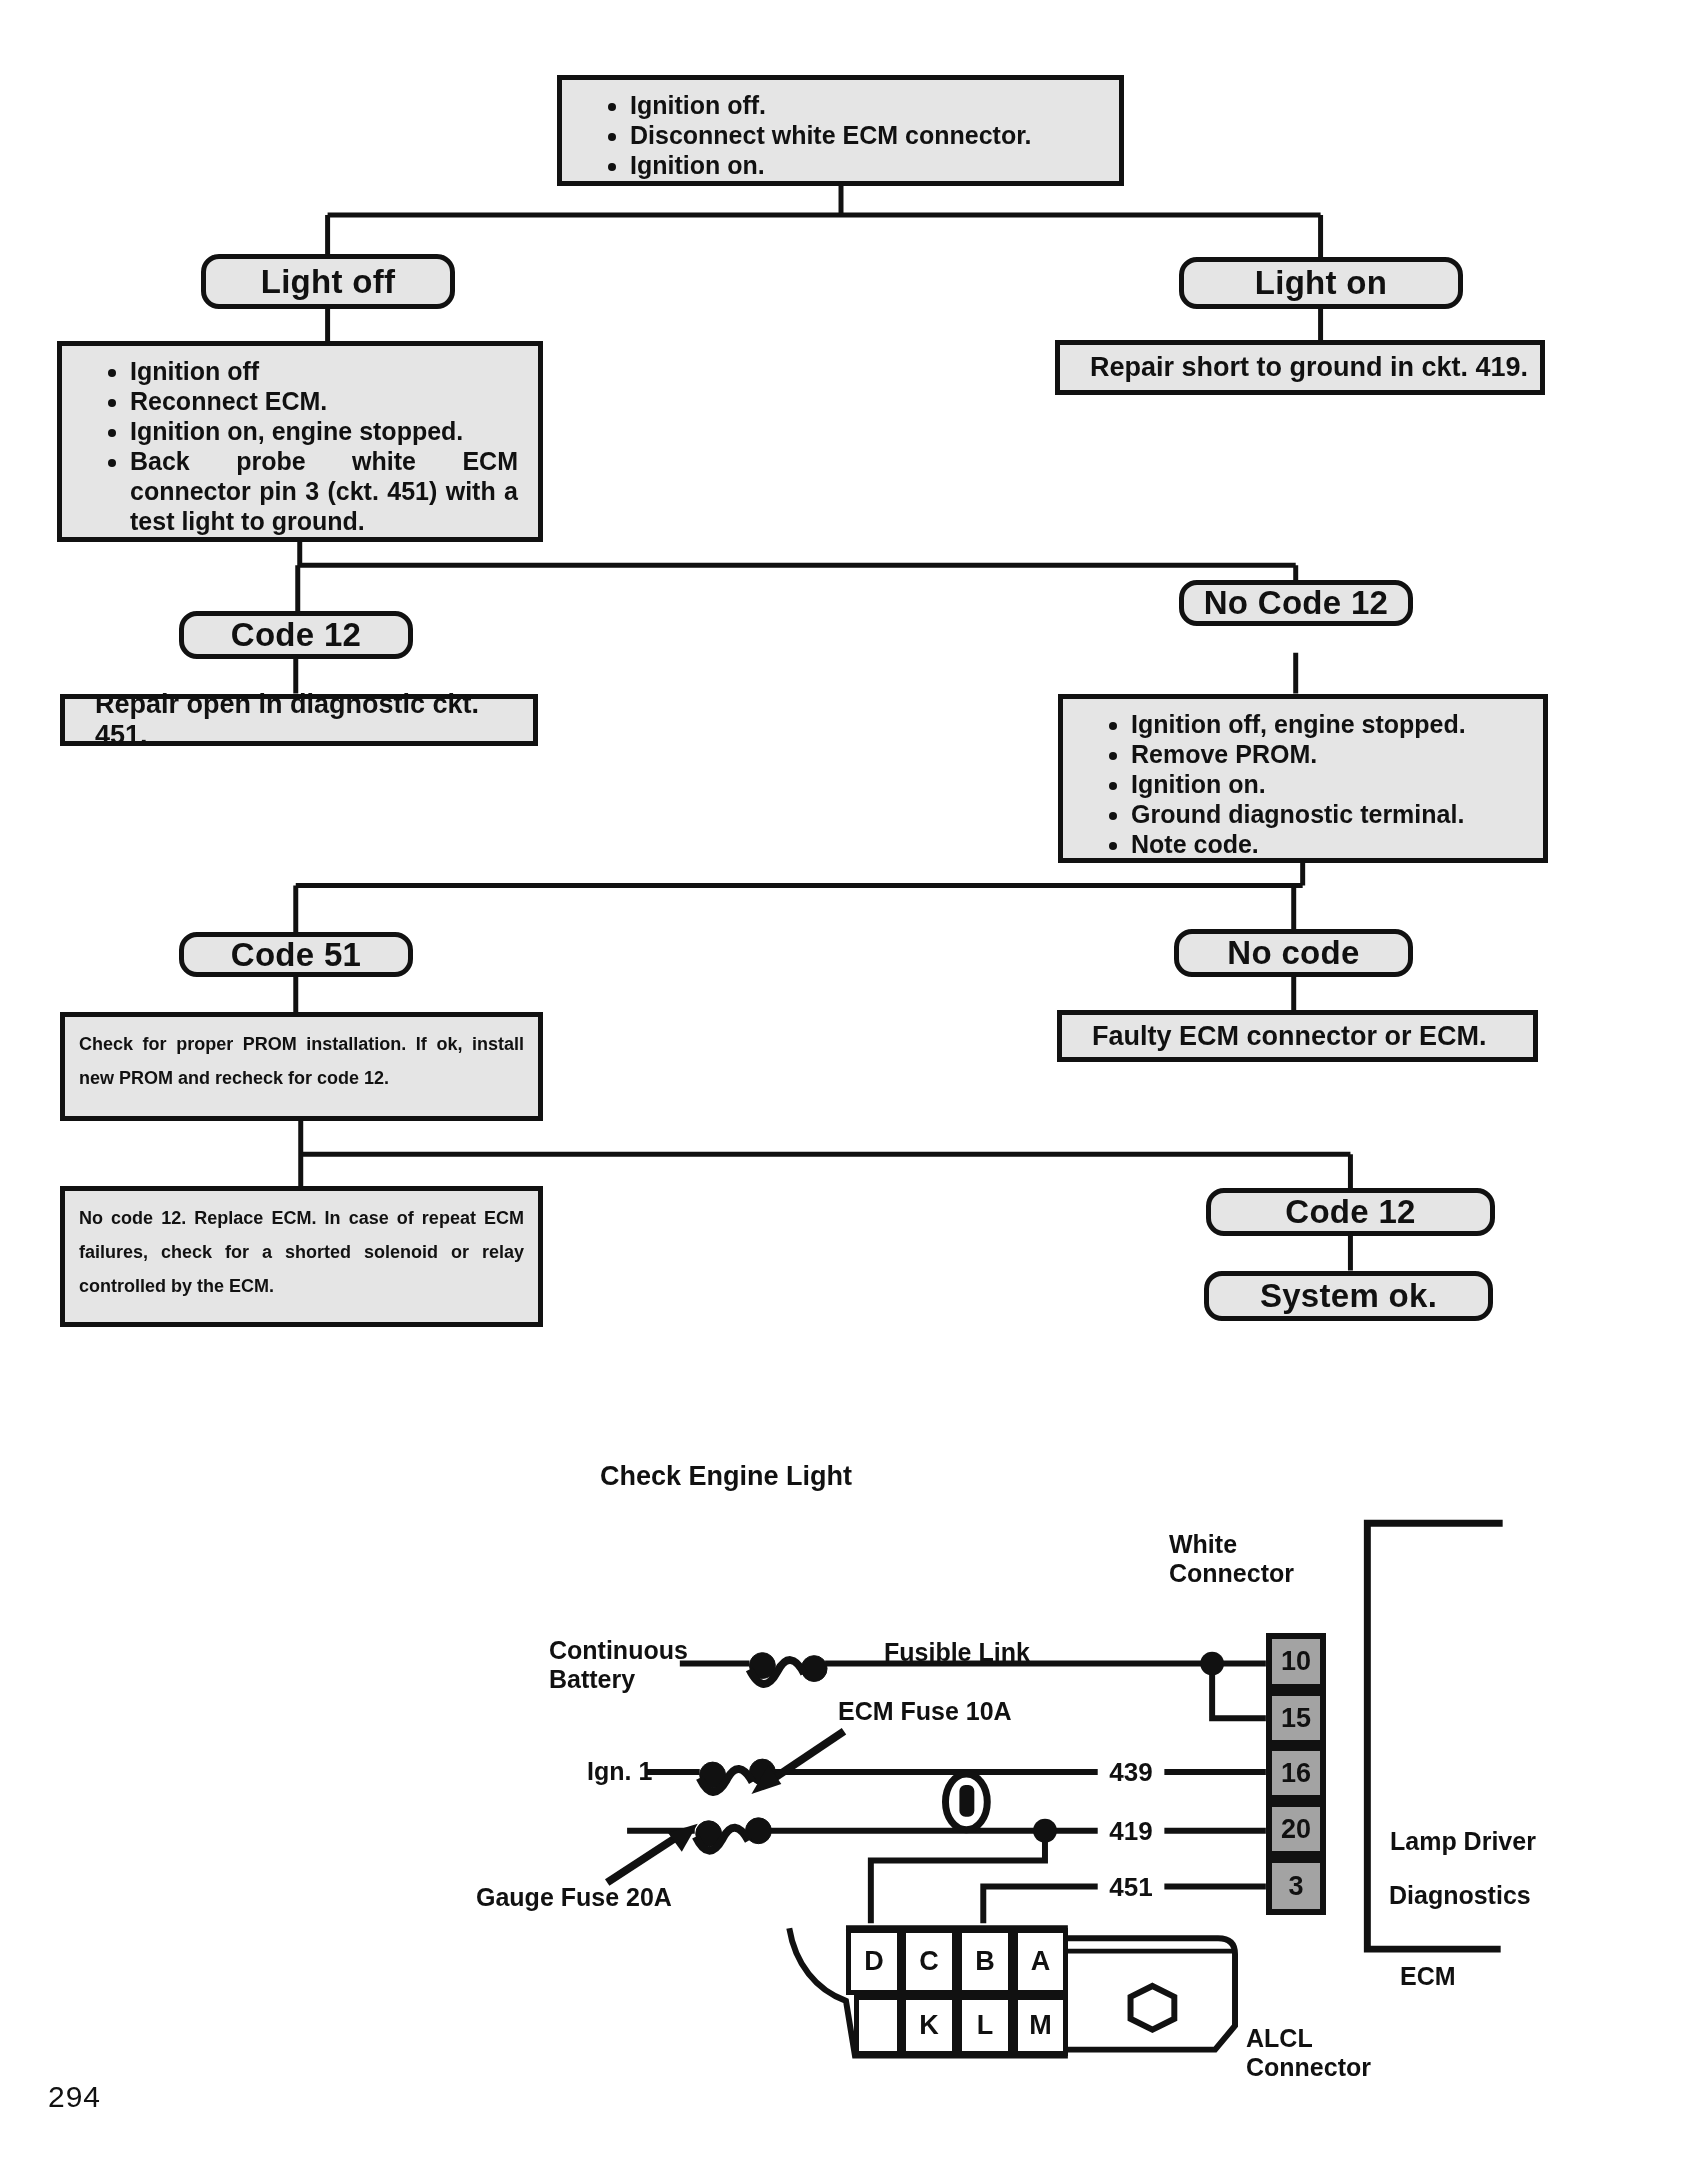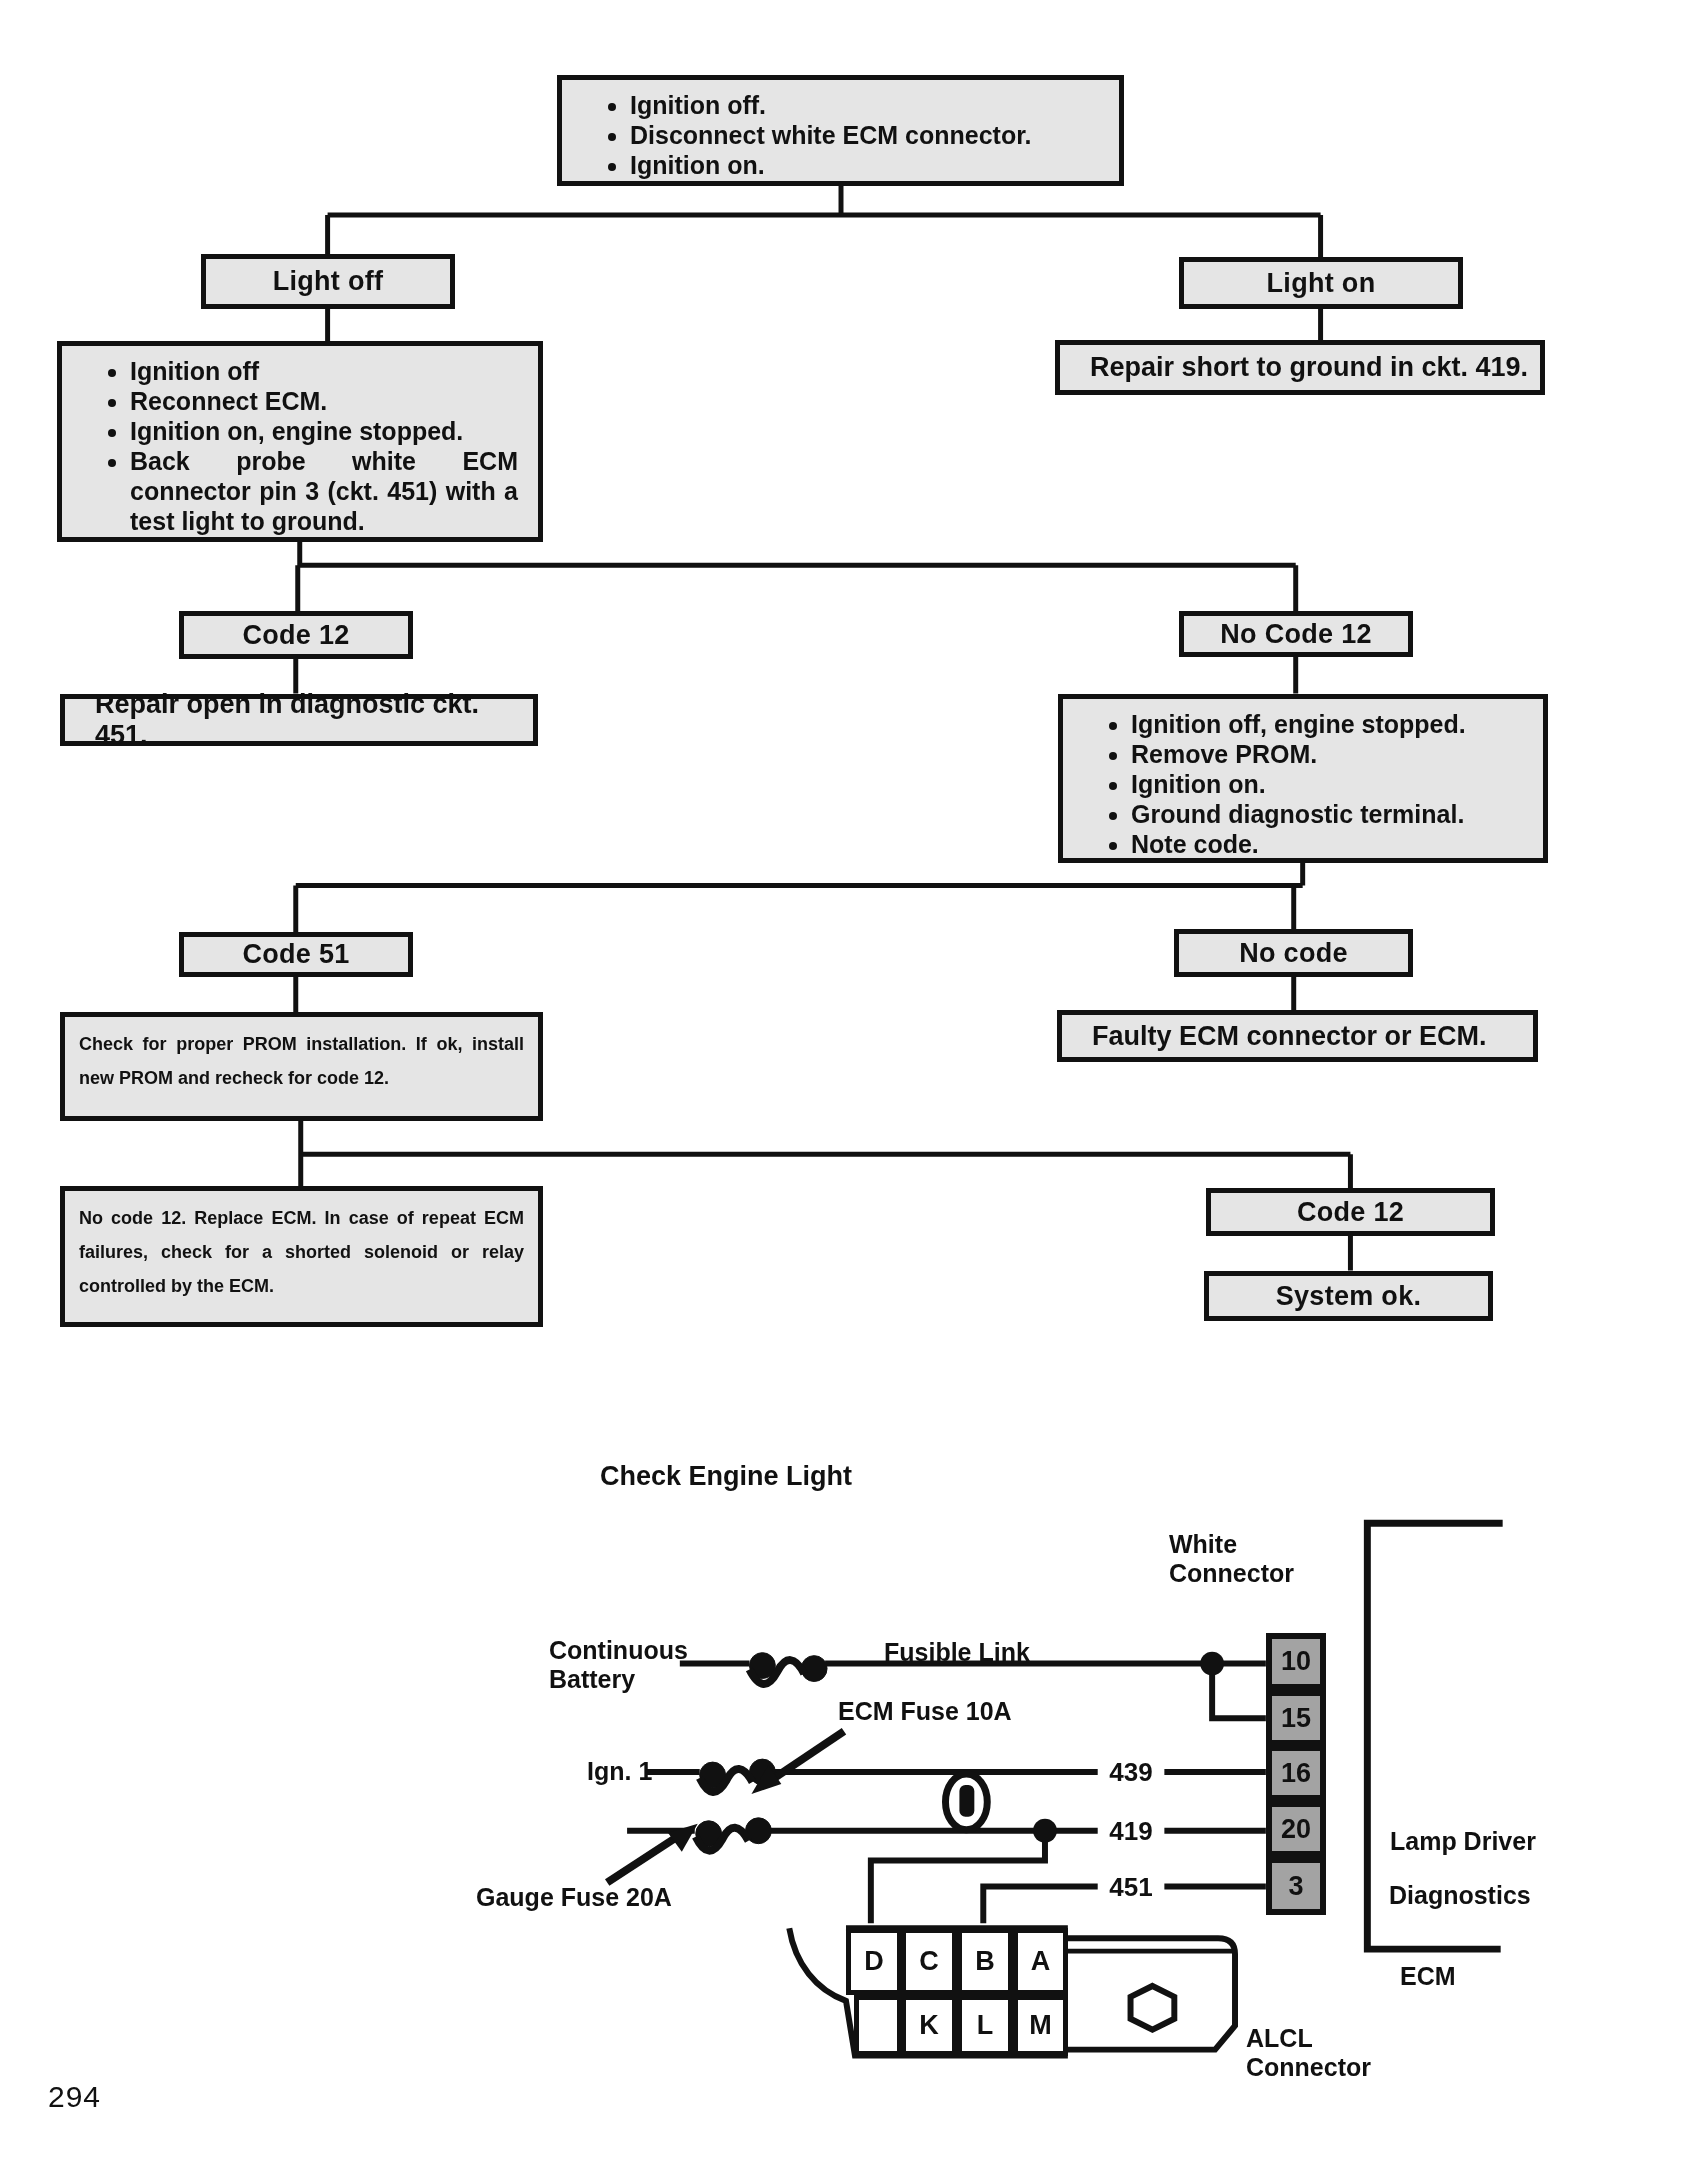--- a/index.html
+++ b/index.html
@@ -1,19 +1,19 @@
 <!DOCTYPE html>
 <html><head>
 <meta charset="utf-8">
 <style>
   html,body{margin:0;padding:0;background:#fff;}
   body{width:1685px;height:2175px;position:relative;font-family:"Liberation Sans",sans-serif;color:#111;overflow:hidden;}
   #wires{position:absolute;left:0;top:0;width:1685px;height:2175px;}
   .fc-box{position:absolute;border:5px solid #111;background:#e5e5e5;box-sizing:border-box;font-weight:700;}
-  .fc-label{display:flex;align-items:center;justify-content:center;font-size:27px;letter-spacing:0.3px;}
+  .fc-label{display:flex;align-items:center;justify-content:center;font-size:33px;letter-spacing:0.3px;border-radius:18px;}
   .fc-state{display:flex;align-items:center;padding-left:30px;font-size:27px;}
   .fc-bullets{padding:6px 14px 6px 0;}
   .fc-bullets ul{margin:4px 0 0 0;padding:0 0 0 68px;list-style:disc;}
   .fc-bullets li{font-size:25px;line-height:30px;text-align:justify;padding-right:6px;}
   .fc-text{padding:10px 14px;font-size:18px;line-height:34px;text-align:justify;}
   .sch-label{position:absolute;font-weight:700;font-size:25px;line-height:29px;white-space:pre-line;}
   .ckt-num{position:absolute;width:62px;text-align:center;font-weight:700;font-size:26px;}
   .pin{position:absolute;left:1266px;width:60px;border:6px solid #111;box-sizing:border-box;background:#a3a3a3;
        display:flex;align-items:center;justify-content:center;font-weight:700;font-size:27px;}
   .alcl-cell{position:absolute;border:5px solid #111;box-sizing:border-box;background:#fff;
@@ -110,21 +110,21 @@
 <div class="fc-box fc-bullets" style="left:57px;top:341px;width:486px;height:201px;">
   <ul>
     <li>Ignition off</li>
     <li>Reconnect ECM.</li>
     <li>Ignition on, engine stopped.</li>
     <li>Back probe white ECM connector pin 3 (ckt. 451) with a test light to ground.</li>
   </ul>
 </div>
 
 <div class="fc-box fc-label" style="left:179px;top:611px;width:234px;height:48px;">Code 12</div>
-<div class="fc-box fc-label" style="left:1179px;top:611px;width:234px;height:46px;">No Code 12</div>
+<div class="fc-box fc-label" style="left:1179px;top:580px;width:234px;height:46px;">No Code 12</div>
 
 <div class="fc-box fc-state" style="left:60px;top:694px;width:478px;height:52px;">Repair open in diagnostic ckt. 451.</div>
 
 <div class="fc-box fc-bullets" style="left:1058px;top:694px;width:490px;height:169px;">
   <ul>
     <li>Ignition off, engine stopped.</li>
     <li>Remove PROM.</li>
     <li>Ignition on.</li>
     <li>Ground diagnostic terminal.</li>
     <li>Note code.</li>

